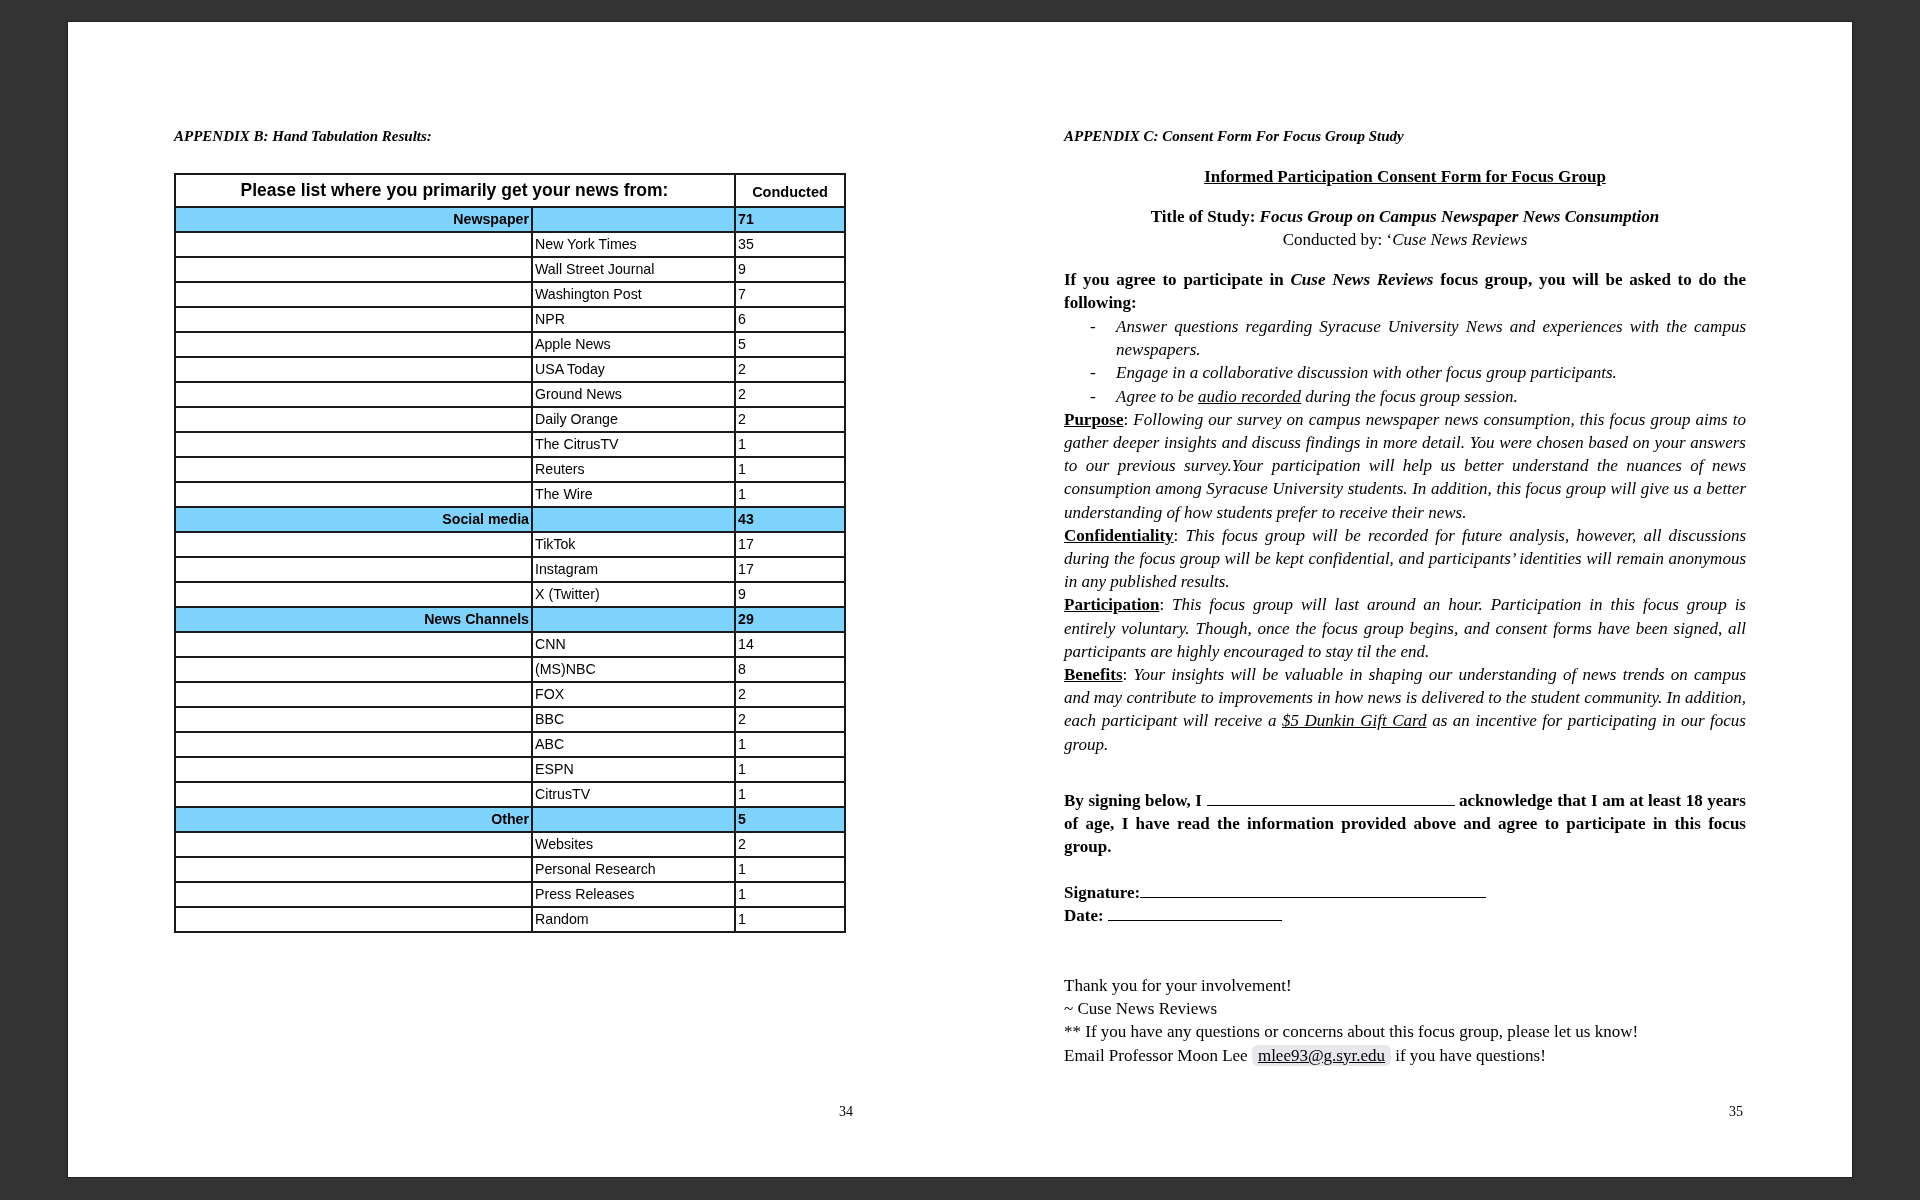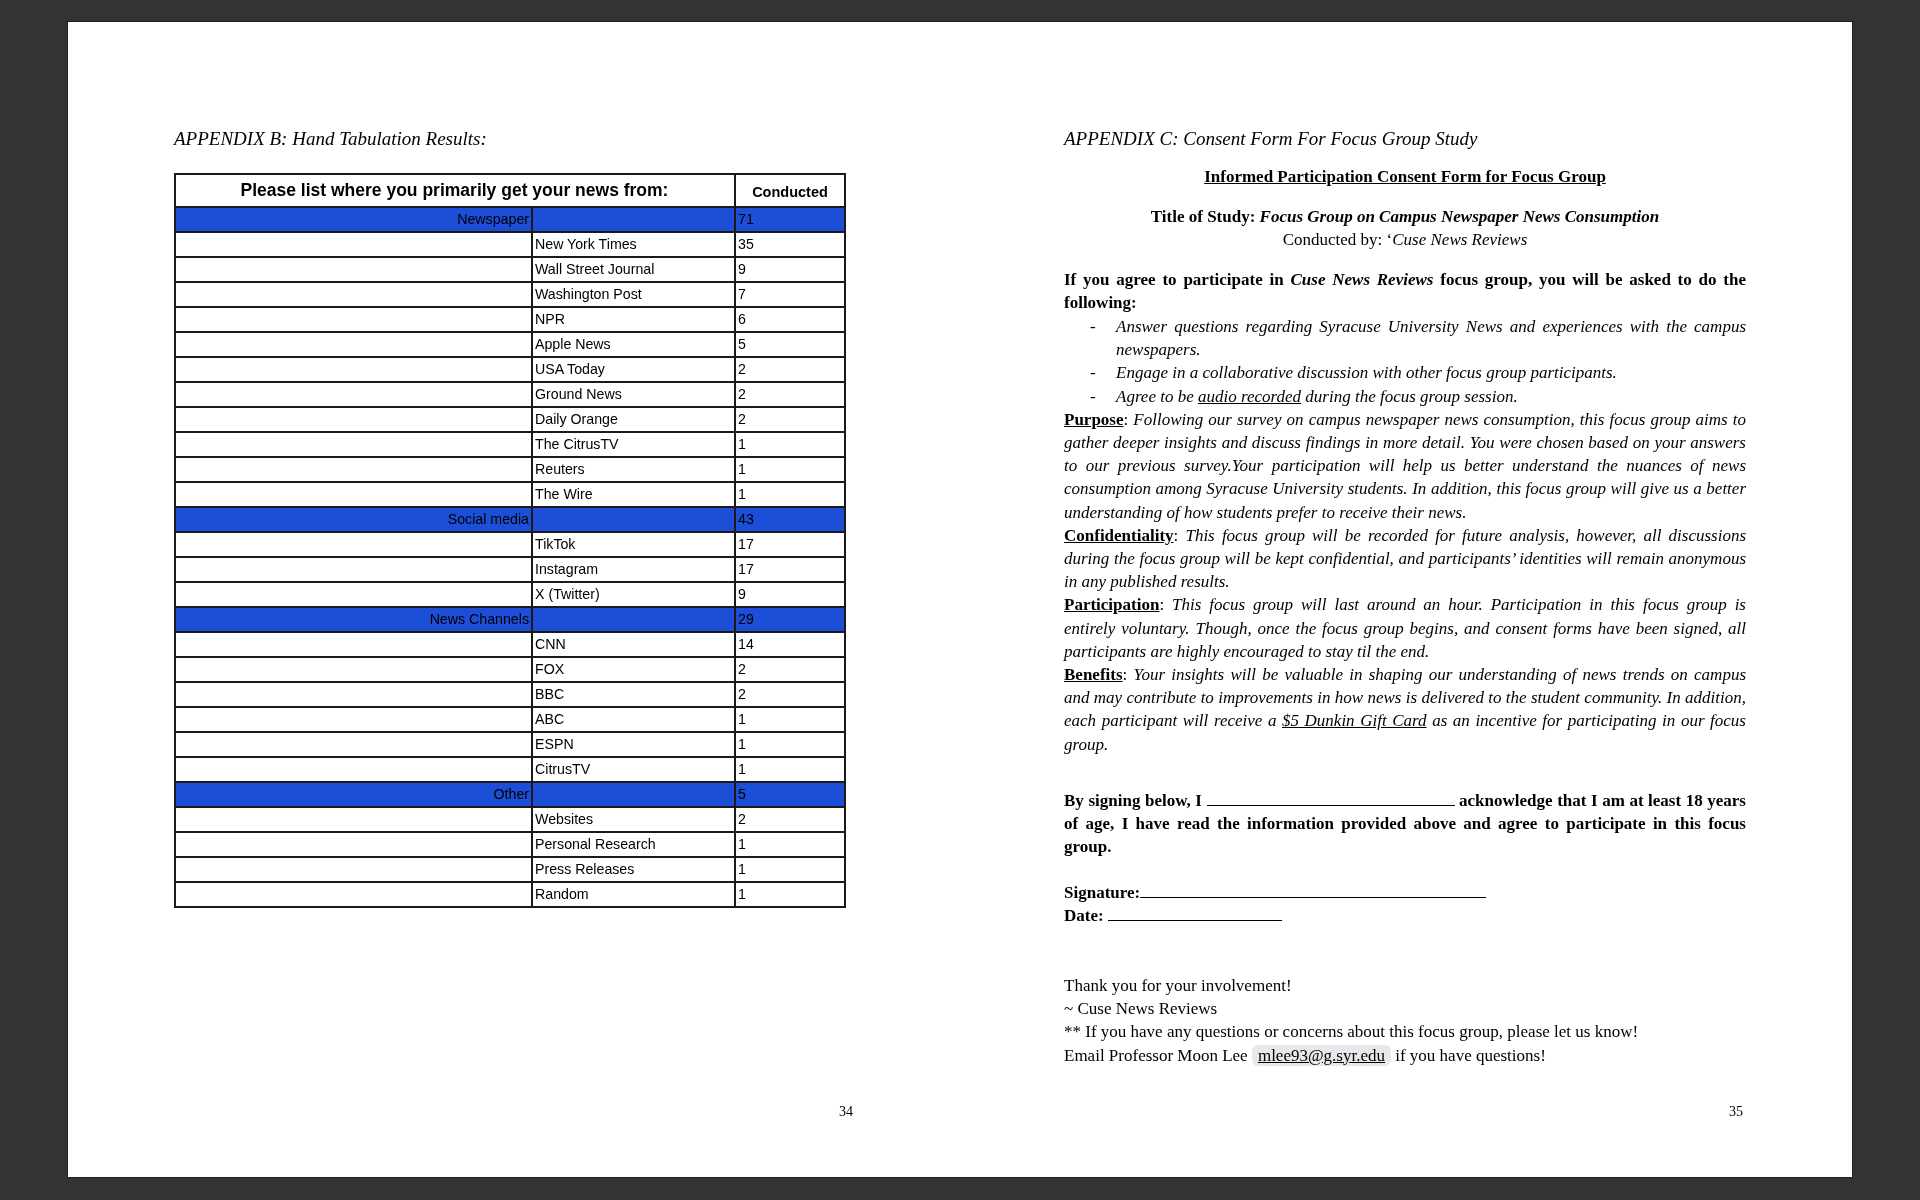--- a/index.html
+++ b/index.html
@@ -12,40 +12,40 @@
   }
   .spread {
     position: absolute; left: 68px; top: 22px;
     width: 1784px; height: 1155px;
     background: #ffffff;
     box-shadow: 0 0 0 1px #222;
   }
   .abs { position: absolute; }
   .appendix-title {
     font-family: "Liberation Serif", serif;
-    font-style: italic; font-weight: normal;
-    font-size: 19px; white-space: nowrap;
+    font-style: italic; font-weight: bold;
+    font-size: 15px; white-space: nowrap;
   }
   
   table.tab {
     position: absolute; left: 106px; top: 151px;
     border-collapse: collapse;
     font-family: "Liberation Sans", sans-serif;
     table-layout: fixed;
   }
   table.tab td {
     border: 2px solid #1a1a1a;
     height: 23px; padding: 0 2px;
     font-size: 14.2px; line-height: 23px;
     white-space: nowrap; overflow: hidden;
   }
   table.tab tr.hdr td { height: 28px; text-align: center; }
   table.tab td.q { font-weight: bold; font-size: 17.5px; text-align: left; padding-left: 1px; }
   table.tab td.freqh { font-weight: bold; font-size: 14.5px; text-align: center; padding-top: 3px; }
-  table.tab tr.cat td { background: #1d4ed8; font-weight: normal; }
+  table.tab tr.cat td { background: #7dd3fc; font-weight: bold; }
   table.tab td.c1 { text-align: right; }
   table.tab td.c2 { text-align: left; }
   table.tab td.c3 { }
   .pgnum { font-size: 14px; }
   
   .rp {
     position: absolute; left: 996px; width: 682px;
     font-size: 17px; line-height: 23.2px;
   }
   .center { text-align: center; }
@@ -164,20 +164,25 @@
           <td class="c2"></td>
           <td class="c3">29</td>
         </tr>
         <tr class="item">
           <td class="c1"></td>
           <td class="c2">CNN</td>
           <td class="c3">14</td>
         </tr>
         <tr class="item">
           <td class="c1"></td>
+          <td class="c2">(MS)NBC</td>
+          <td class="c3">8</td>
+        </tr>
+        <tr class="item">
+          <td class="c1"></td>
           <td class="c2">FOX</td>
           <td class="c3">2</td>
         </tr>
         <tr class="item">
           <td class="c1"></td>
           <td class="c2">BBC</td>
           <td class="c3">2</td>
         </tr>
         <tr class="item">
           <td class="c1"></td>

